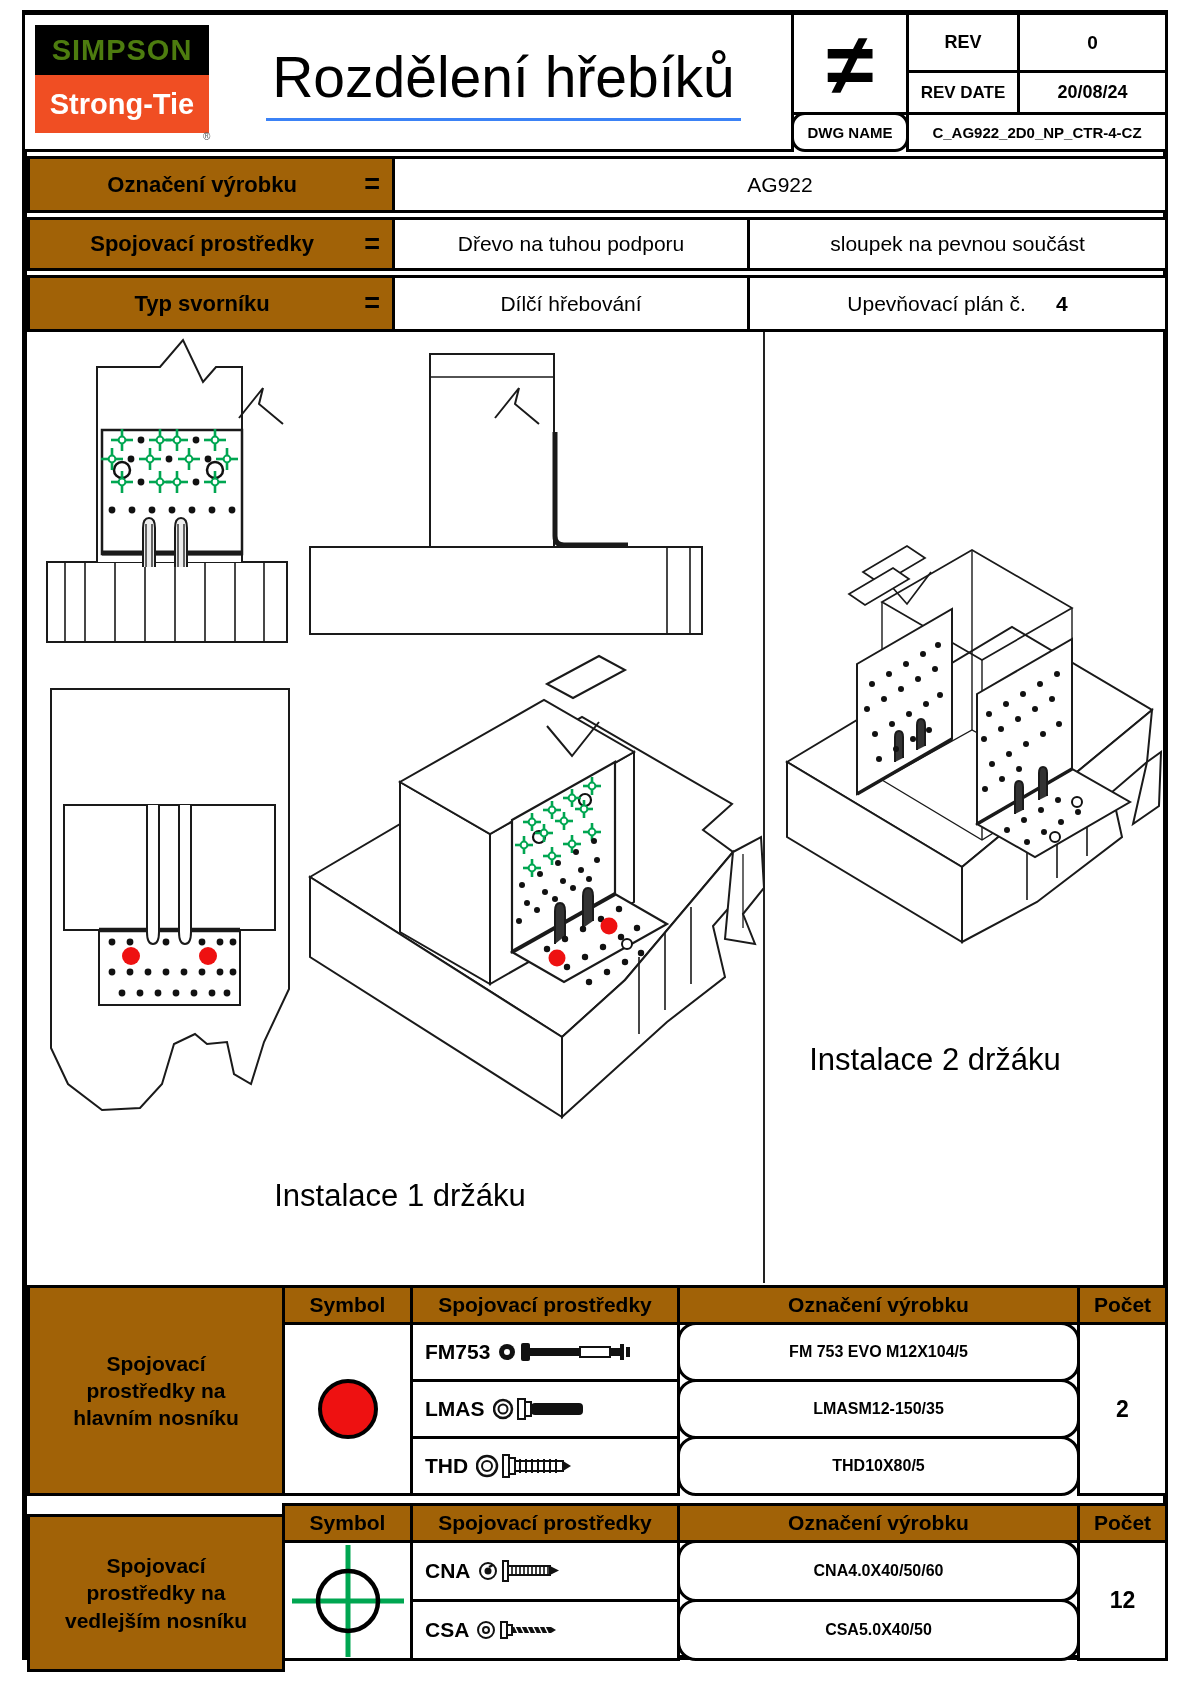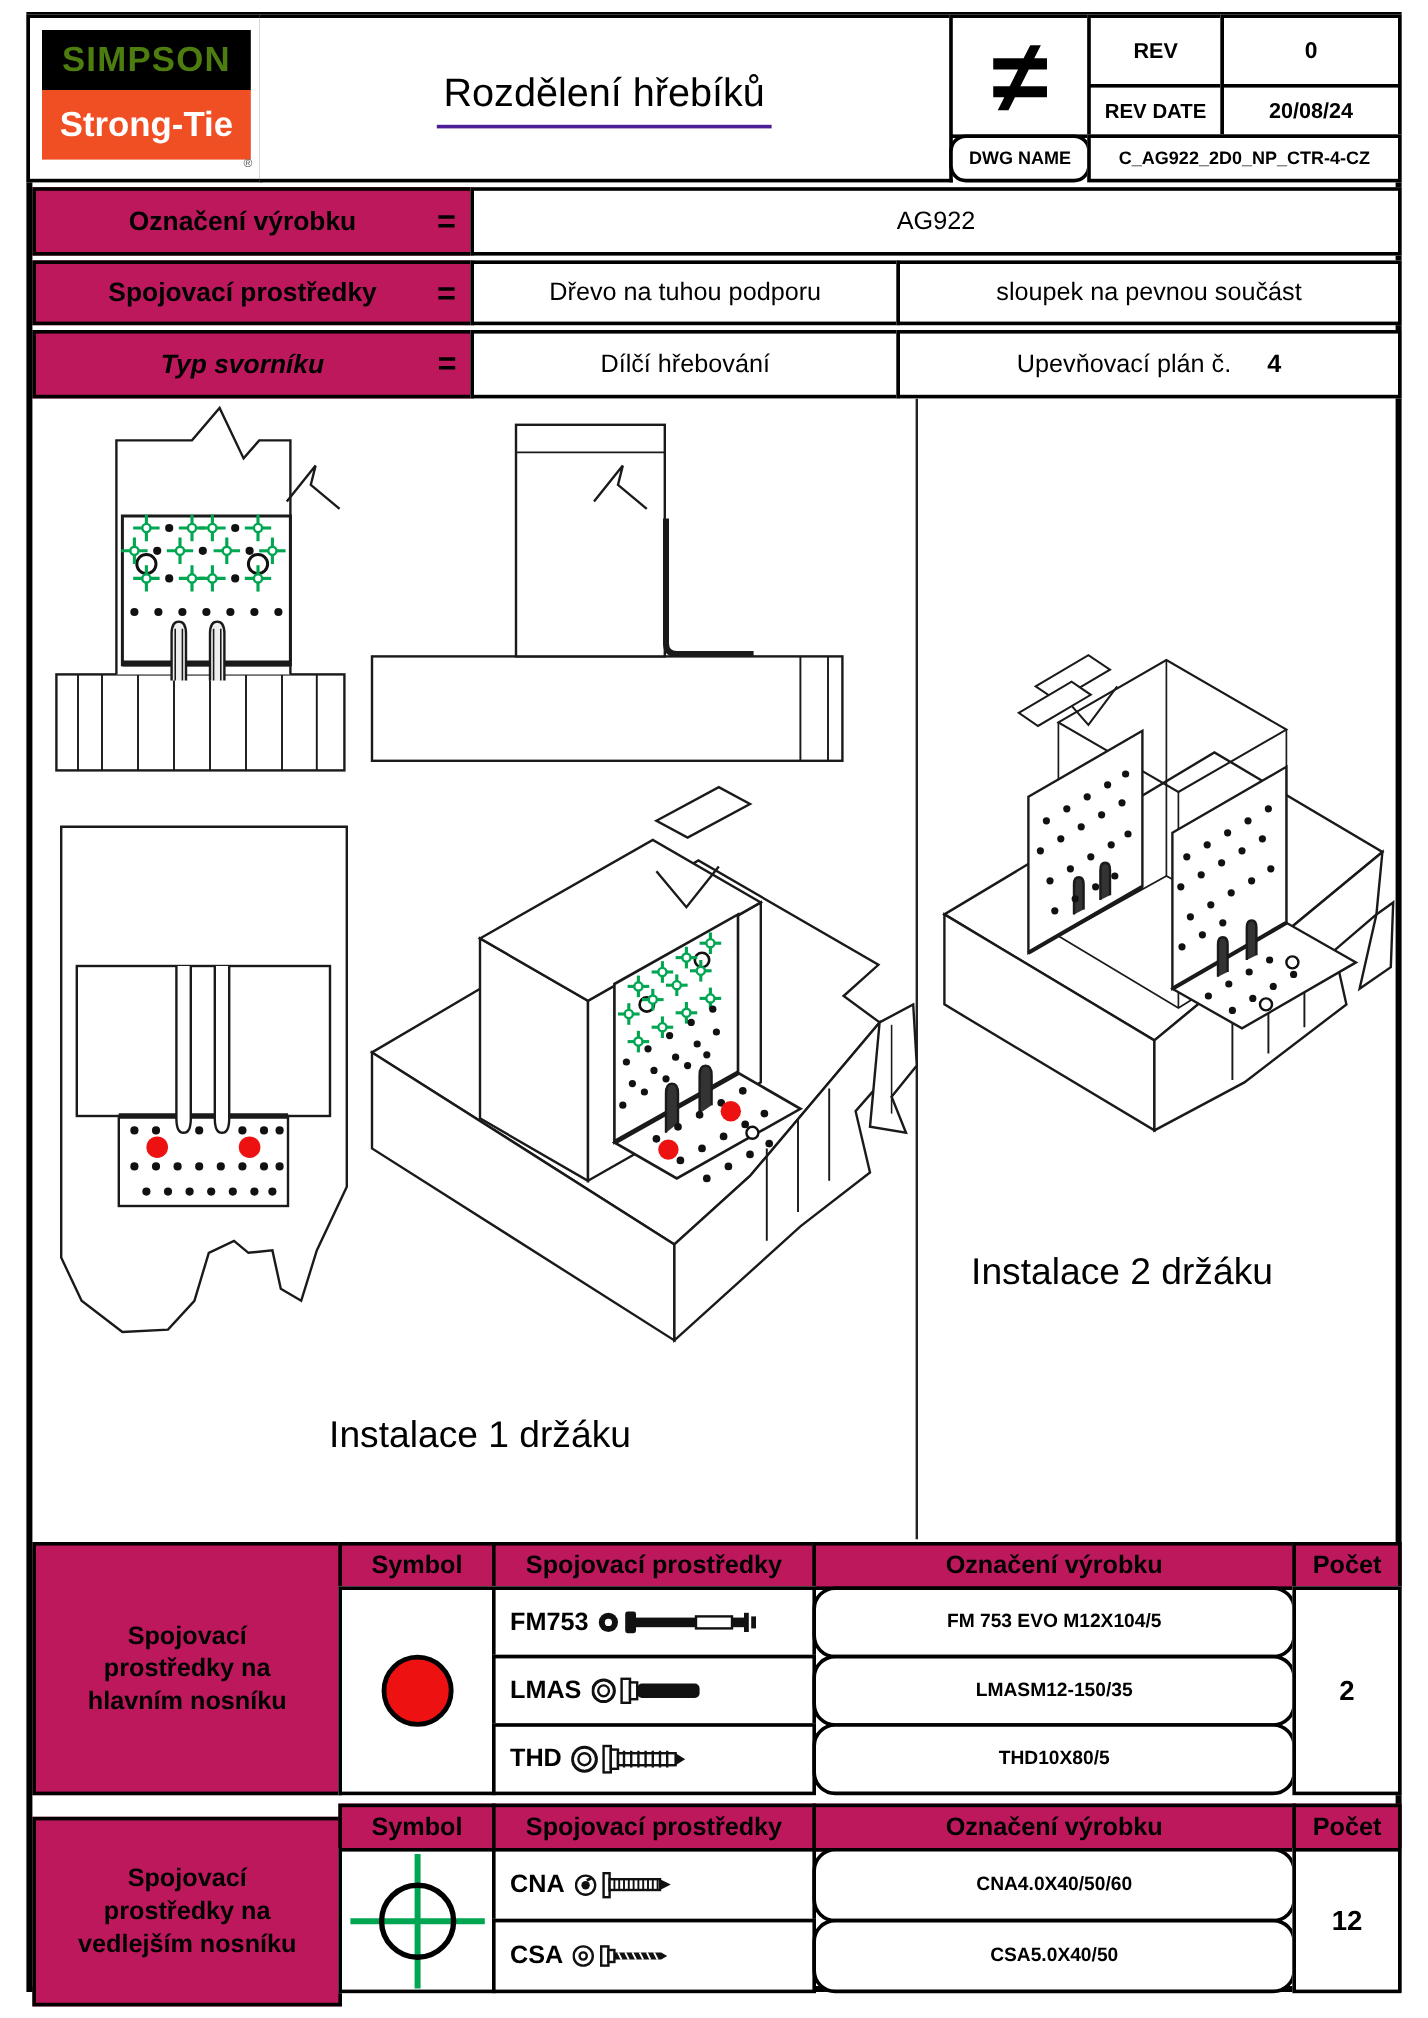--- a/index.html
+++ b/index.html
@@ -5,21 +5,21 @@
   html,body{margin:0;padding:0;}
   body{
     width:1190px;height:1682px;background:#fff;position:relative;
     font-family:"Liberation Sans",sans-serif;color:#000;
   }
   .abs{position:absolute;box-sizing:border-box;}
   .cell{
     position:absolute;box-sizing:border-box;border:3px solid #000;background:#fff;
     display:flex;align-items:center;justify-content:center;text-align:center;
   }
-  .hd{background:#be185d;}
+  .hd{background:#a16207;}
   .bold{font-weight:bold;}
   .frame{position:absolute;box-sizing:border-box;border:5px solid #000;background:transparent;}
   .eq{font-weight:bold;font-size:27px;margin-left:auto;margin-right:12px;}
   .info-label{justify-content:flex-start;padding-left:10px;font-size:22px;font-weight:bold;}
   .info-label .lbl{flex:1;text-align:center;}
   .val{font-size:21px;}
   .tbl-head{font-size:21px;font-weight:bold;}
   .prod{font-size:16px;font-weight:bold;border-radius:19px;}
   .code{font-size:21px;font-weight:bold;margin-right:8px;white-space:nowrap;}
   .fastcell{justify-content:flex-start;padding-left:12px;}
@@ -37,21 +37,21 @@
   <div class="abs" style="left:10px;top:10px;width:174px;height:50px;background:#000;display:flex;align-items:center;justify-content:center;">
     <span style="color:#4d7c0f;font-weight:bold;font-size:29px;letter-spacing:1px;">SIMPSON</span>
   </div>
   <div class="abs" style="left: 10px; top: 60px; width: 174px; height: 58px; display: flex; align-items: center; justify-content: center; background: rgb(240, 78, 35);">
     <span style="color:#fff;font-weight:bold;font-size:29px;">Strong-Tie</span>
   </div>
   <span class="abs" style="left:178px;top:116px;font-size:10px;color:#555;">®</span>
 </div>
 
 <div class="cell" style="left:216px;top:12px;width:578px;height:140px;border-left:none;">
-  <span style="font-size:33px;border-bottom:3px solid #4c1d95;padding:0 6px 8px 6px;">Rozdělení hřebíků</span>
+  <span style="font-size:57px;border-bottom:3px solid #3b82f6;padding:0 6px 8px 6px;">Rozdělení hřebíků</span>
 </div>
 
 <div class="cell" style="left:791px;top:12px;width:118px;height:103px;">
   <span style="font-size:86px;font-weight:bold;line-height:1;">≠</span>
 </div>
 
 <div class="cell" style="left:906px;top:12px;width:114px;height:61px;">
   <span class="bold" style="font-size:18px;">REV</span>
 </div>
 <div class="cell" style="left:1017px;top:12px;width:151px;height:61px;">
@@ -82,21 +82,21 @@
   <span class="lbl">Spojovací prostředky</span>
   <span class="eq">=</span>
 </div>
 <div class="cell val" style="left:392px;top:217px;width:358px;height:54px;">
   <span>Dřevo na tuhou podporu</span>
 </div>
 <div class="cell val" style="left:747px;top:217px;width:421px;height:54px;">
   <span>sloupek na pevnou součást</span>
 </div>
 
-<div class="cell hd info-label" style="left:27px;top:275px;width:368px;height:57px;font-style:italic;">
+<div class="cell hd info-label" style="left:27px;top:275px;width:368px;height:57px;">
   <span class="lbl">Typ svorníku</span>
   <span class="eq">=</span>
 </div>
 <div class="cell val" style="left:392px;top:275px;width:358px;height:57px;text-align:center;">
   <span>Dílčí hřebování</span>
 </div>
 <div class="cell val" style="left:747px;top:275px;width:421px;height:57px;">
   <span>Upevňovací plán č.</span>
   <span class="bold" style="margin-left:30px;">4</span>
 </div>

